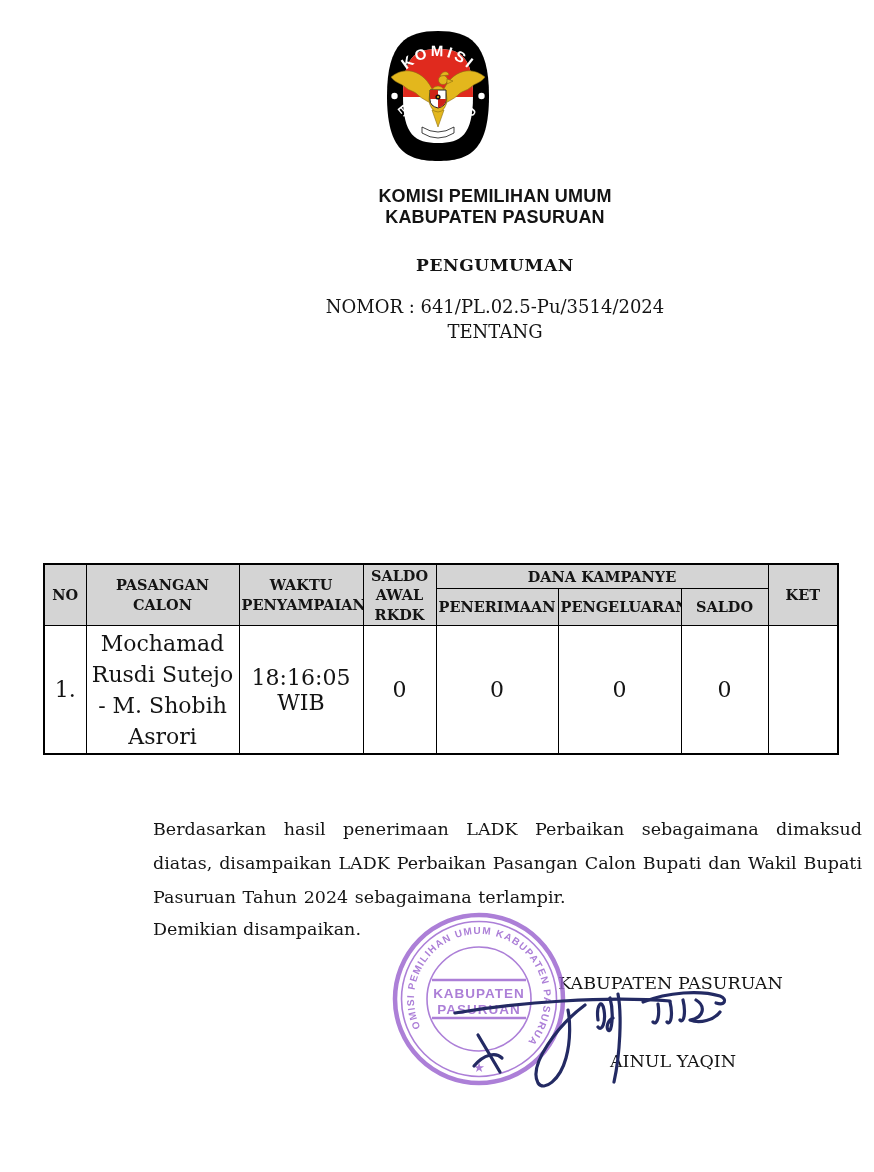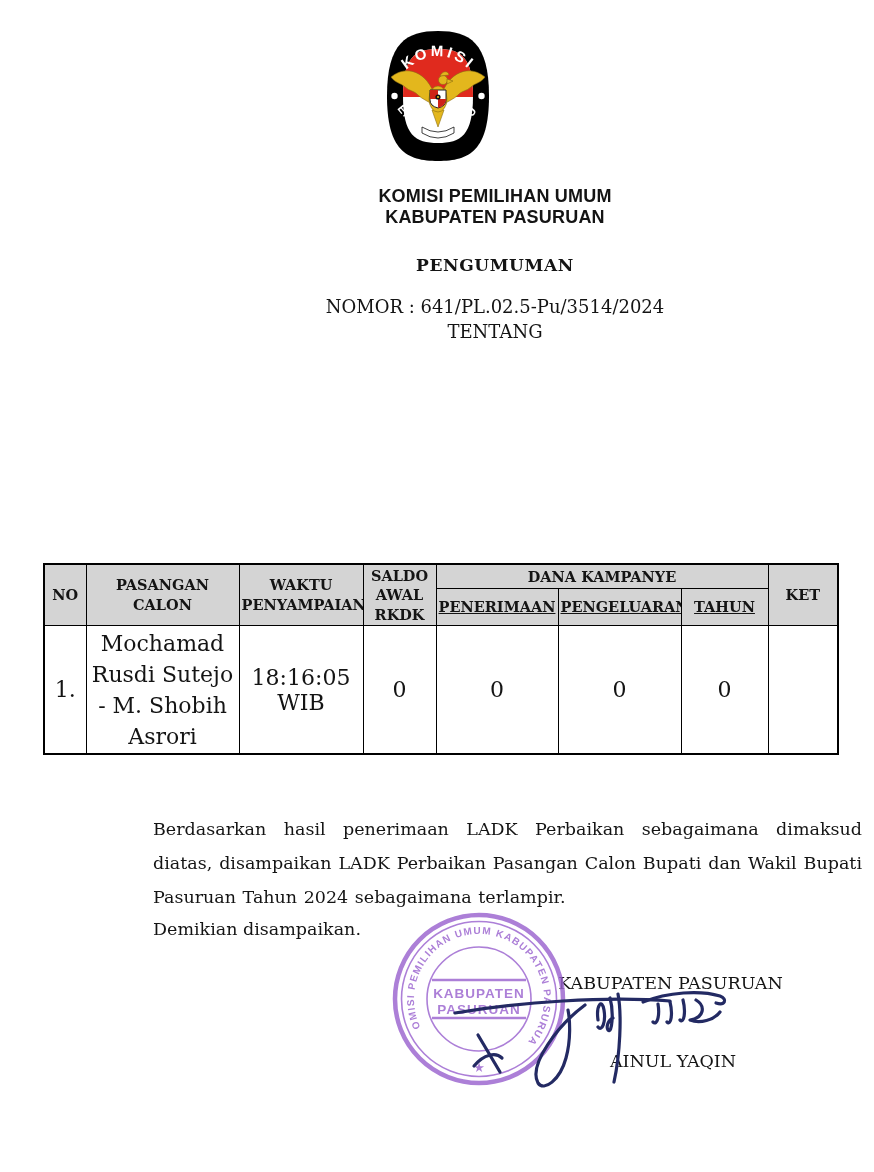--- a/index.html
+++ b/index.html
@@ -27,21 +27,21 @@
   .para2 { top:796px; }
   .closing { left:95px; top:903px; font-size:17.5px; }
 
   table.ladk { position:absolute; left:43px; top:563px; width:794px;
     border-collapse:collapse; table-layout:fixed; background:#fff;
     border:2px solid #000; }
   .ladk th, .ladk td { border:1px solid #000; text-align:center;
     vertical-align:middle; padding:0 2px; overflow:hidden; }
   .ladk th { background:#d4d4d4; font-size:14.5px; font-weight:bold; line-height:1.35; }
   .ladk tr.h1 th { height:23px; }
-  .ladk tr.h2 th { height:36px;text-decoration:underline; }
+  .ladk tr.h2 th { height:36px; }
   .ladk td { font-size:22px; }
   .ladk tr.body-row td { height:127px; }
   .ladk td.name-cell { line-height:31px; }
 
   .sig-titles { left:425px; top:951px; width:375px; text-align:center;
     font-size:17.5px; line-height:32px; z-index:1; }
   .sig-name { left:500px; top:1035px; width:230px; text-align:center;
     font-size:17.5px; z-index:1; }
   .stamp { position:absolute; left:388px; top:906px; z-index:2; opacity:0.82; }
   .signature { position:absolute; left:438px; top:980px; z-index:3; }
@@ -116,21 +116,21 @@
       <th rowspan="2">NO</th>
       <th rowspan="2">PASANGAN CALON</th>
       <th rowspan="2">WAKTU PENYAMPAIAN</th>
       <th rowspan="2">SALDO AWAL RKDK</th>
       <th colspan="3">DANA KAMPANYE</th>
       <th rowspan="2">KET</th>
     </tr>
     <tr class="h2">
       <th>PENERIMAAN</th>
       <th>PENGELUARAN</th>
-      <th>TAHUN</th>
+      <th>SALDO</th>
     </tr>
     <tr class="body-row">
       <td>1.</td>
       <td class="name-cell">Mochamad Rusdi Sutejo - M. Shobih Asrori</td>
       <td>18:16:05 WIB</td>
       <td>0</td>
       <td>0</td>
       <td>0</td>
       <td>0</td>
       <td></td>

